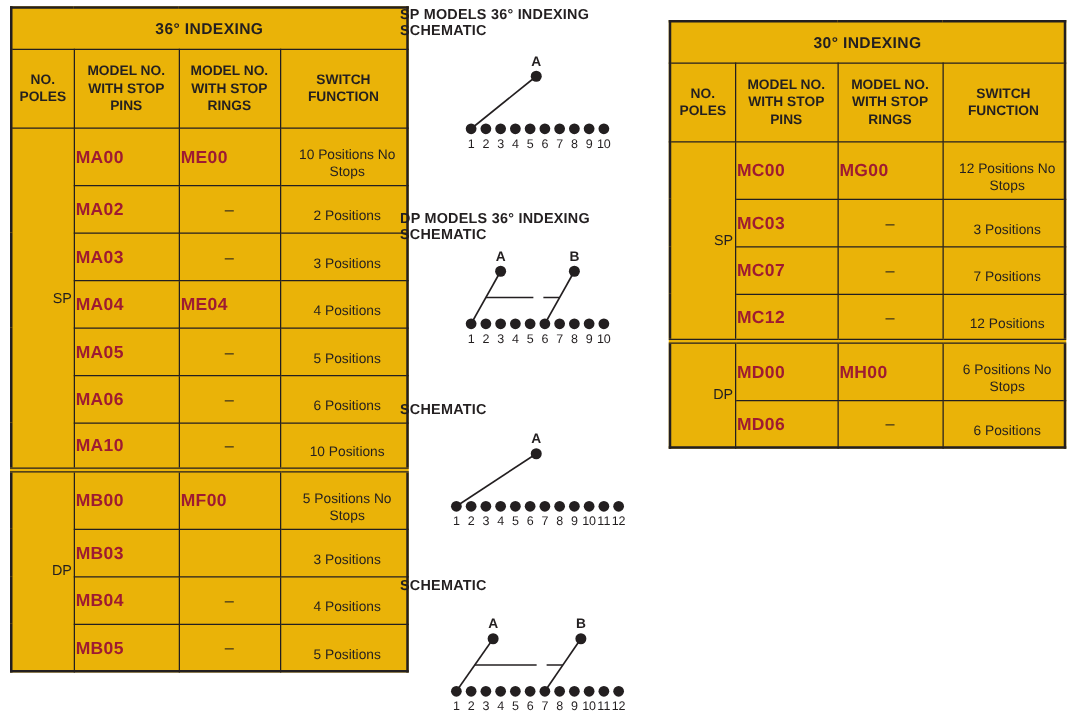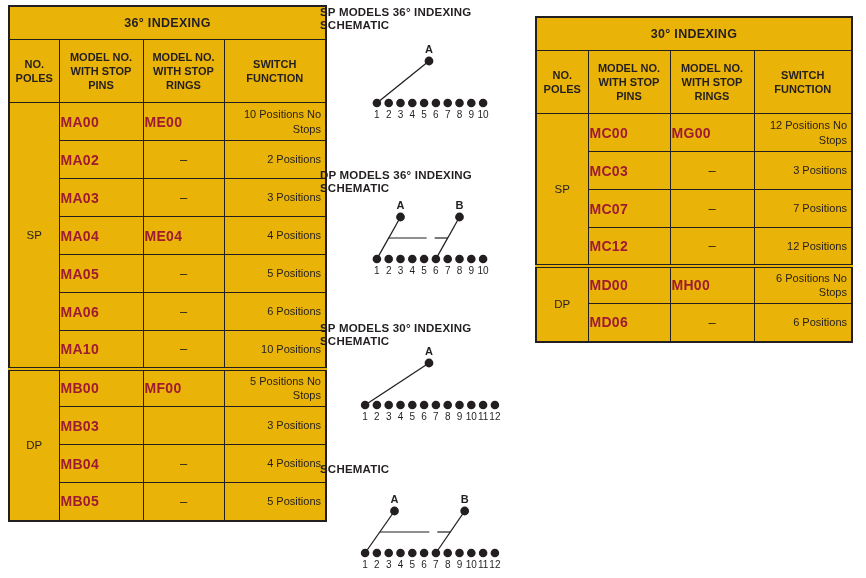--- a/index.html
+++ b/index.html
@@ -13,24 +13,24 @@
     border:2px solid var(--ink); background:#eab308;
   }
   table.idx td{ border:1px solid var(--ink); vertical-align:middle; overflow:hidden; }
   td.title-cell{ font-weight:bold; font-size:12.5px; text-align:center; height:30px; letter-spacing:.3px; }
   td.h{
     font-weight:bold; font-size:11px; text-align:center; height:58px;
     line-height:1.3; border-bottom:4px double var(--ink); padding:2px 3px;
   }
   td.bl{ border-left:4px double var(--ink); }
   tr.sec > td{ border-top:4px double var(--ink); }
-  td.poles{ font-size:11.5px; text-align:center;margin-left:48px; }
+  td.poles{ font-size:11.5px; text-align:right;margin-left:48px; }
   td.model{ font-weight:bold; font-size:14px; color:var(--red); letter-spacing:.3px; }
   td.dash{ font-size:13px; text-align:center; color:var(--ink); }
-  td.func{ font-size:11px; text-align:right; padding:2px 4px 2px 10px; line-height:1.3; }
+  td.func{ font-size:11px; text-align:center; padding:14px 4px 2px 10px; line-height:1.3; }
   tr.rh2{ height:38px; }
   tr.rh1{ height:38px; }
   .schem-title{
     position:absolute; left:320px; width:222px; text-align:left;
     font-weight:bold; font-size:11.5px; line-height:13px; letter-spacing:.2px;
   }
   svg.schem{ position:absolute; left:330px; }
 </style>
 </head>
 <body>
@@ -168,21 +168,20 @@
 
   <div class="schem-title" style="top:6px">
     <div>SP MODELS 36° INDEXING</div>
     <div>SCHEMATIC</div>
   </div>
   <div class="schem-title" style="top:169px">
     <div>DP MODELS 36° INDEXING</div>
     <div>SCHEMATIC</div>
   </div>
   <div class="schem-title" style="top:322px">
-    <div>SP MODELS 30° INDEXING</div>
     <div>SCHEMATIC</div>
   </div>
   <div class="schem-title" style="top:463px">
     <div>SCHEMATIC</div>
   </div>
 
   <svg class="schem" style="top:41px" width="200" height="82">
       <line x1="46.9" y1="62" x2="99" y2="20" stroke="#231f20" stroke-width="1.3"></line>
       <circle cx="46.9" cy="62" r="4.3" fill="#231f20"></circle>
       <text x="46.9" y="77" text-anchor="middle" fill="#231f20" font-size="10" style="font-family: &quot;Liberation Sans&quot;, sans-serif;">1</text>

